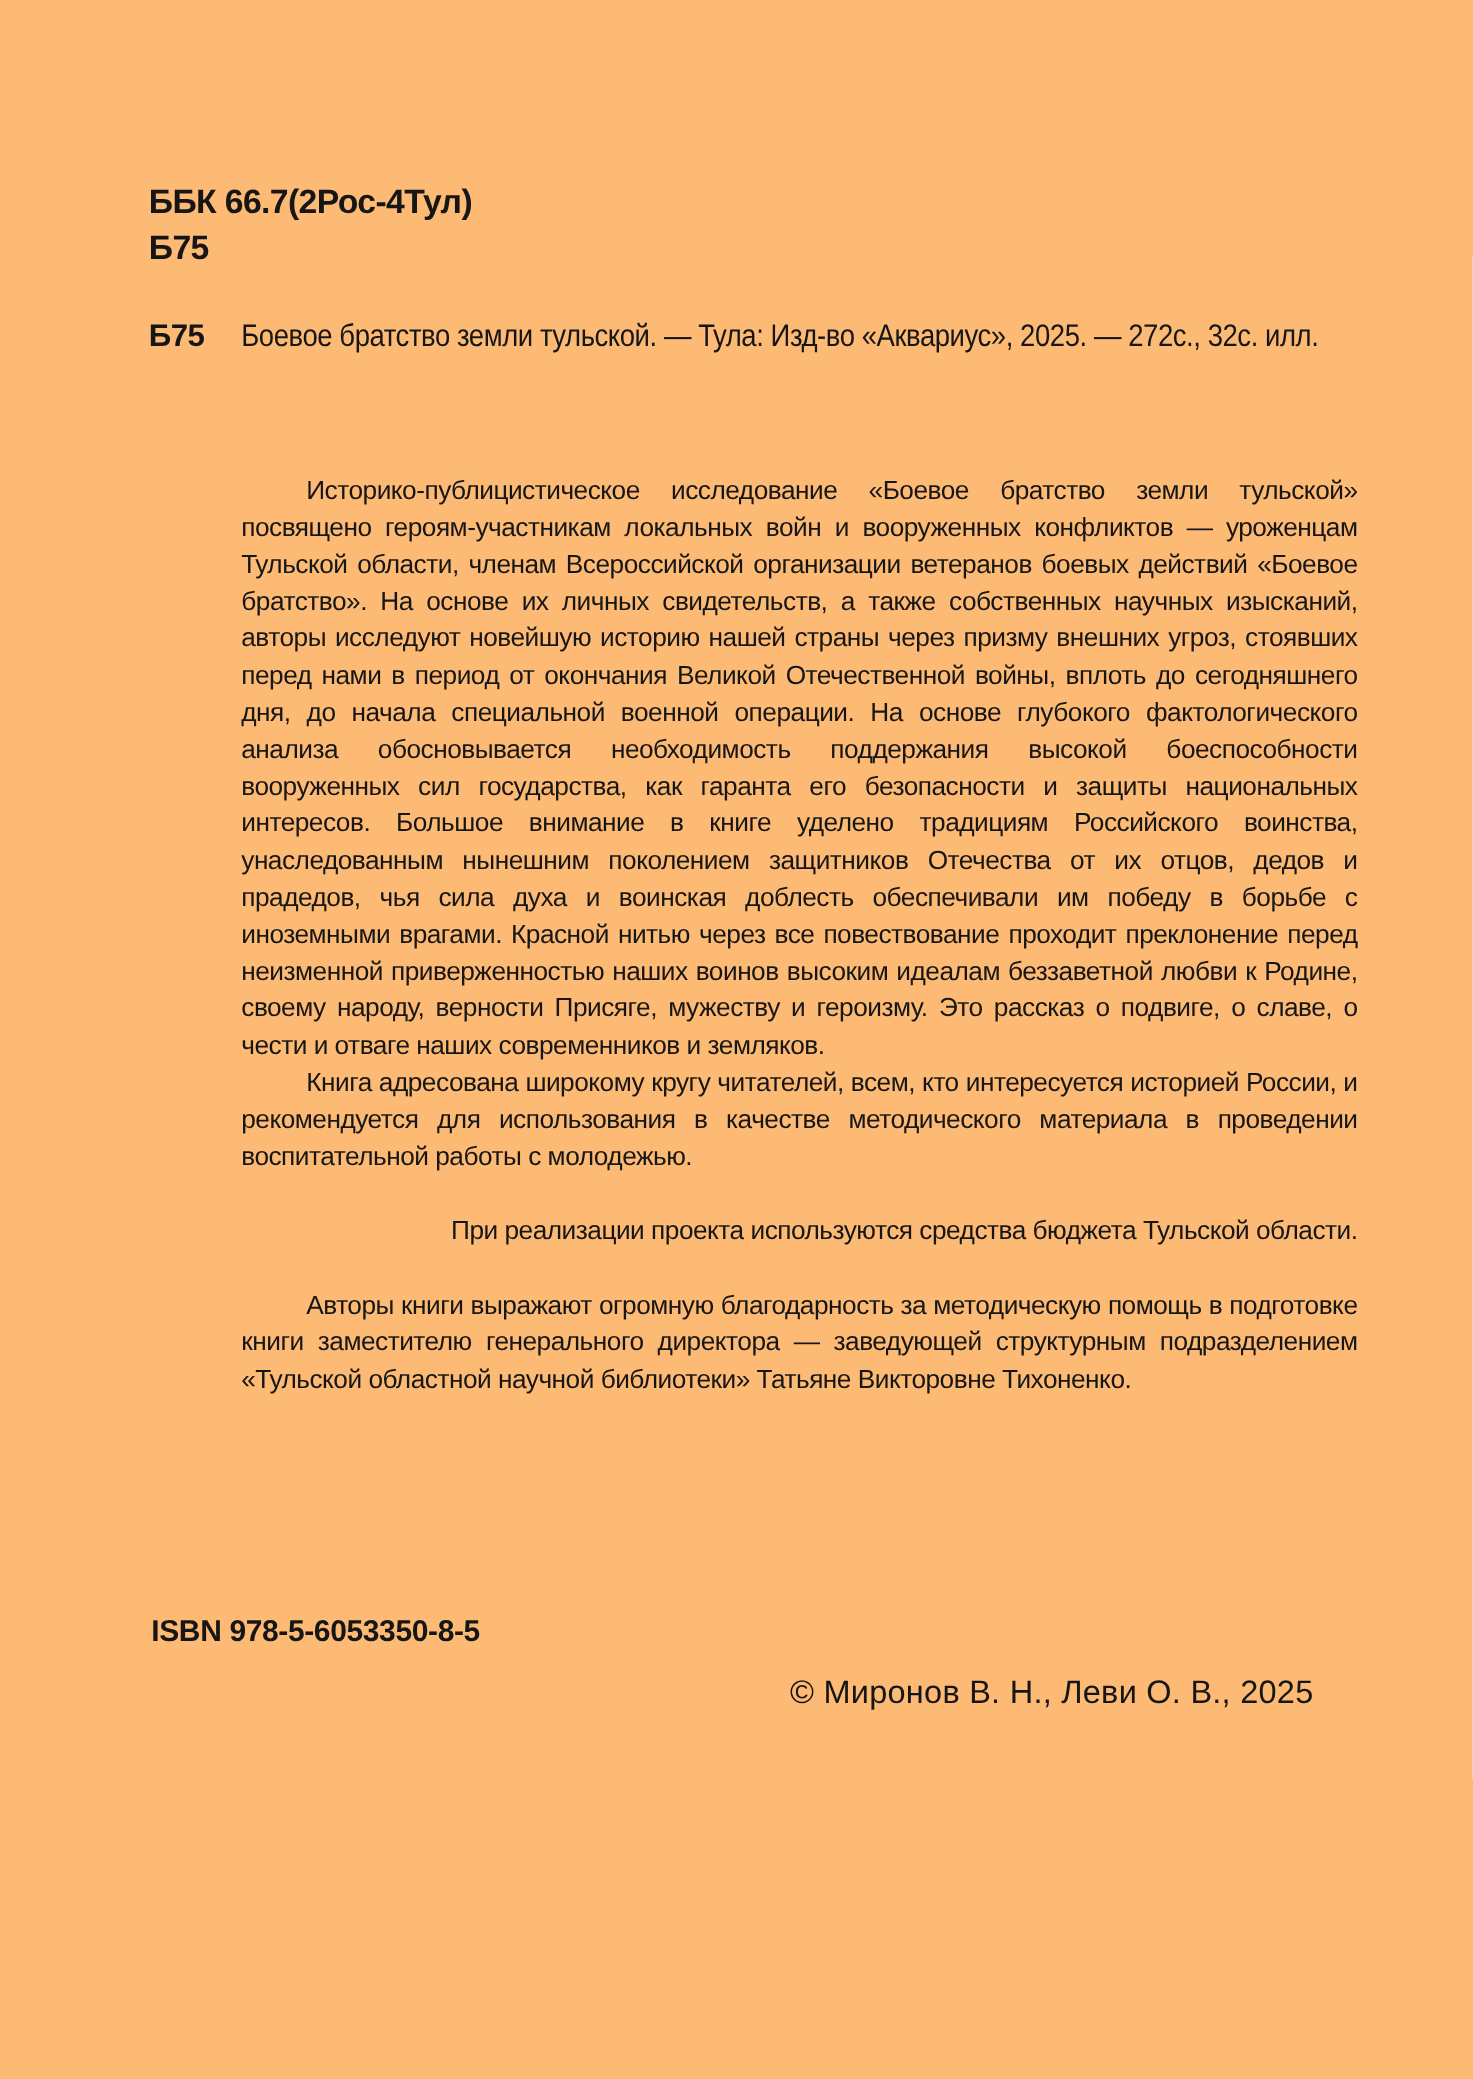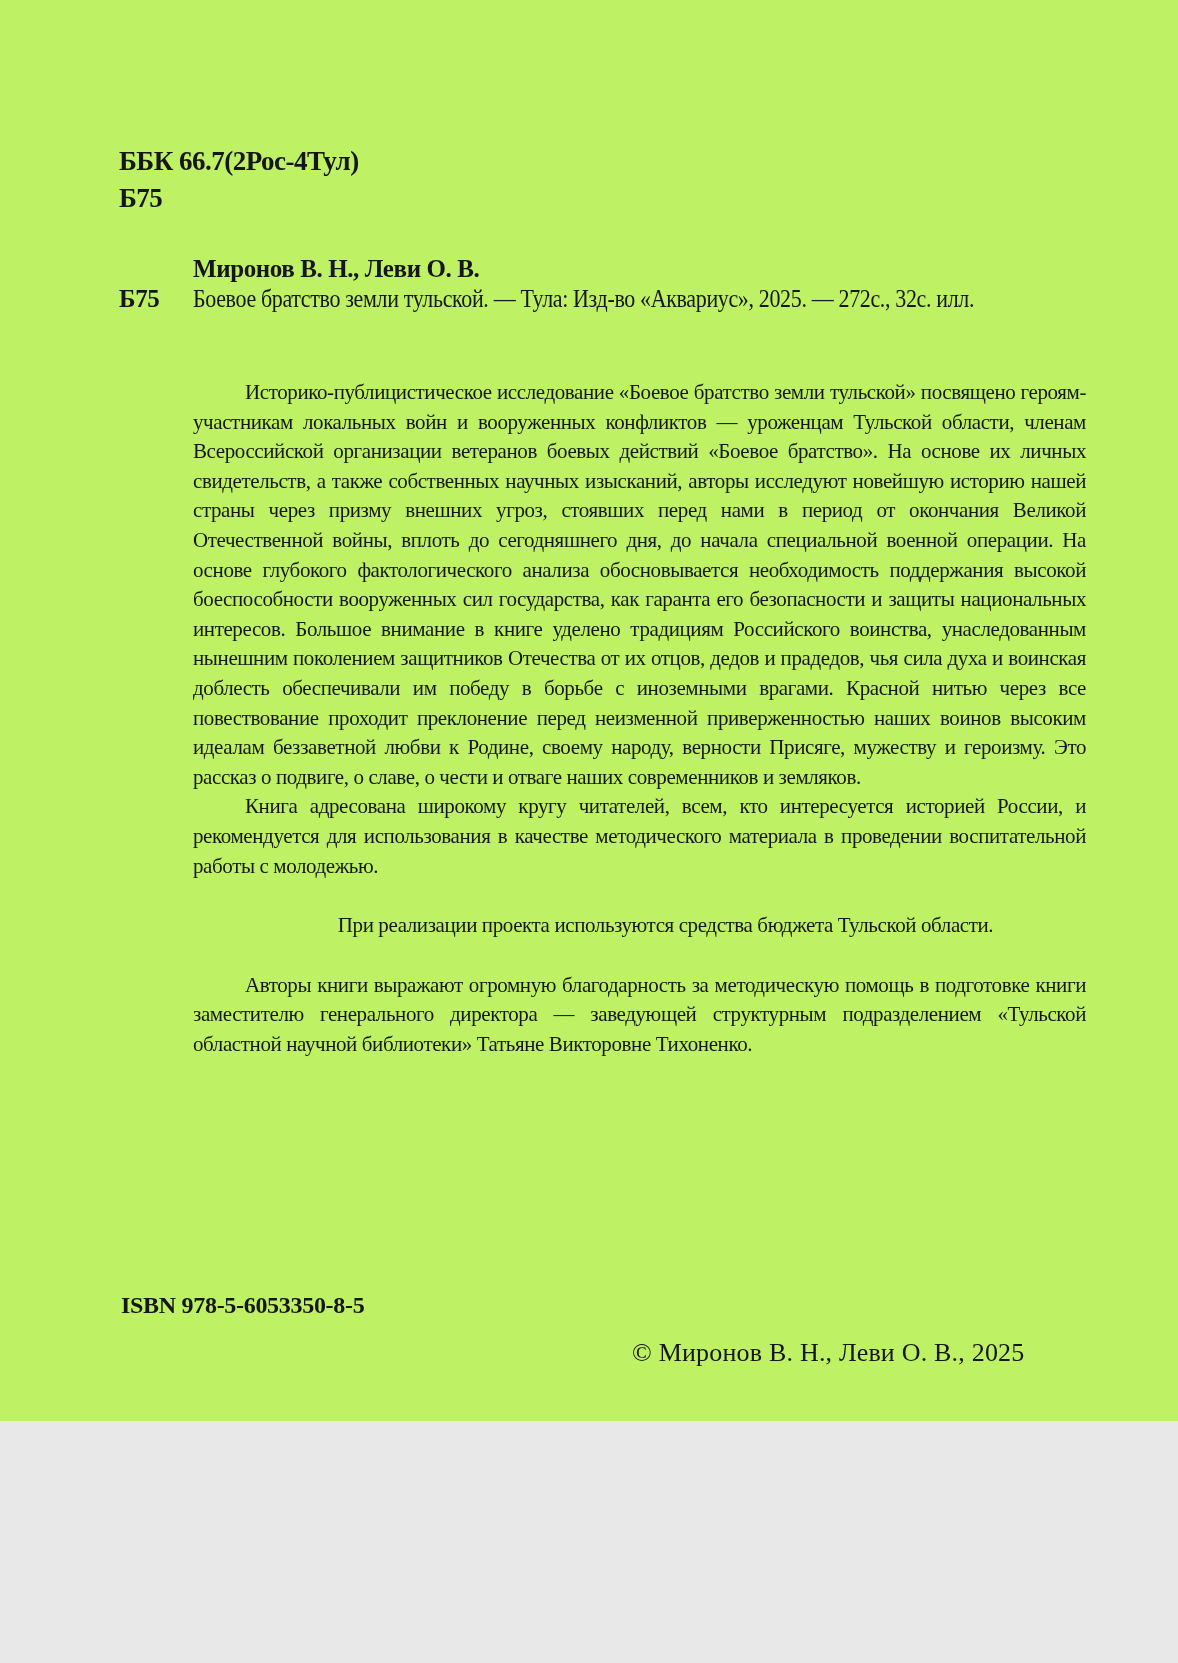--- a/index.html
+++ b/index.html
@@ -3,25 +3,25 @@
 <meta charset="utf-8">
 <style>
   html, body {
     margin: 0;
     padding: 0;
     background: #e8e8e8;
   }
   .page {
     position: relative;
     width: 1178px;
-    height: 1421px;
+    height: 1663px;
     margin: 0 auto;
-    background: #bef264;
+    background: #fdba74;
     color: #161616;
-    font-family: Liberation Serif, serif;
+    font-family: Liberation Sans, sans-serif;
     overflow: hidden;
   }
   
   .bbk-block {
     position: absolute;
     left: 119px;
     top: 143px;
     font-weight: bold;
     font-size: 27px;
     line-height: 37px;
@@ -69,21 +69,21 @@
     text-align: justify;
   }
   .annotation-block p {
     margin: 0;
     text-indent: 52px;
     hyphens: none;
   }
   .funding-para {
     margin-top: 30px !important;
     white-space: nowrap;
-    text-align: center;
+    text-align: right;
   }
   .thanks-para {
     margin-top: 30px !important;
   }
   
   .isbn-line {
     position: absolute;
     left: 121px;
     top: 1292px;
     font-weight: bold;
@@ -108,21 +108,20 @@
 <body>
 
 <div class="page">
 
   <div class="bbk-block">
     <div>ББК 66.7(2Рос-4Тул)</div>
     <div>Б75</div>
   </div>
 
   <div class="biblio-block">
-    <div class="author-line">Миронов В. Н., Леви О. В.</div>
     <div class="entry-row">
       <span class="entry-code">Б75</span>
       <div class="entry-text">Боевое братство земли тульской. — Тула: Изд-во «Аквариус», 2025. — 272с., 32с. илл.</div>
     </div>
   </div>
 
   <div class="annotation-block">
     <p>Историко-публицистическое исследование «Боевое братство земли тульской» посвящено героям-участникам локальных войн и вооруженных конфликтов — уроженцам Тульской области, членам Всероссийской организации ветеранов боевых действий «Боевое братство». На основе их личных свидетельств, а также собственных научных изысканий, авторы исследуют новейшую историю нашей страны через призму внешних угроз, стоявших перед нами в период от окончания Великой Отечественной войны, вплоть до сегодняшнего дня, до начала специальной военной операции. На основе глубокого фактологического анализа обосновывается необходимость поддержания высокой боеспособности вооруженных сил государства, как гаранта его безопасности и защиты национальных интересов. Большое внимание в книге уделено традициям Российского воинства, унаследованным нынешним поколением защитников Отечества от их отцов, дедов и прадедов, чья сила духа и воинская доблесть обеспечивали им победу в борьбе с иноземными врагами. Красной нитью через все повествование проходит преклонение перед неизменной приверженностью наших воинов высоким идеалам беззаветной любви к Родине, своему народу, верности Присяге, мужеству и героизму. Это рассказ о подвиге, о славе, о чести и отваге наших современников и земляков.</p>
     <p>Книга адресована широкому кругу читателей, всем, кто интересуется историей России, и рекомендуется для использования в качестве методического материала в проведении воспитательной работы с молодежью.</p>
     <p class="funding-para">При реализации проекта используются средства бюджета Тульской области.</p>

